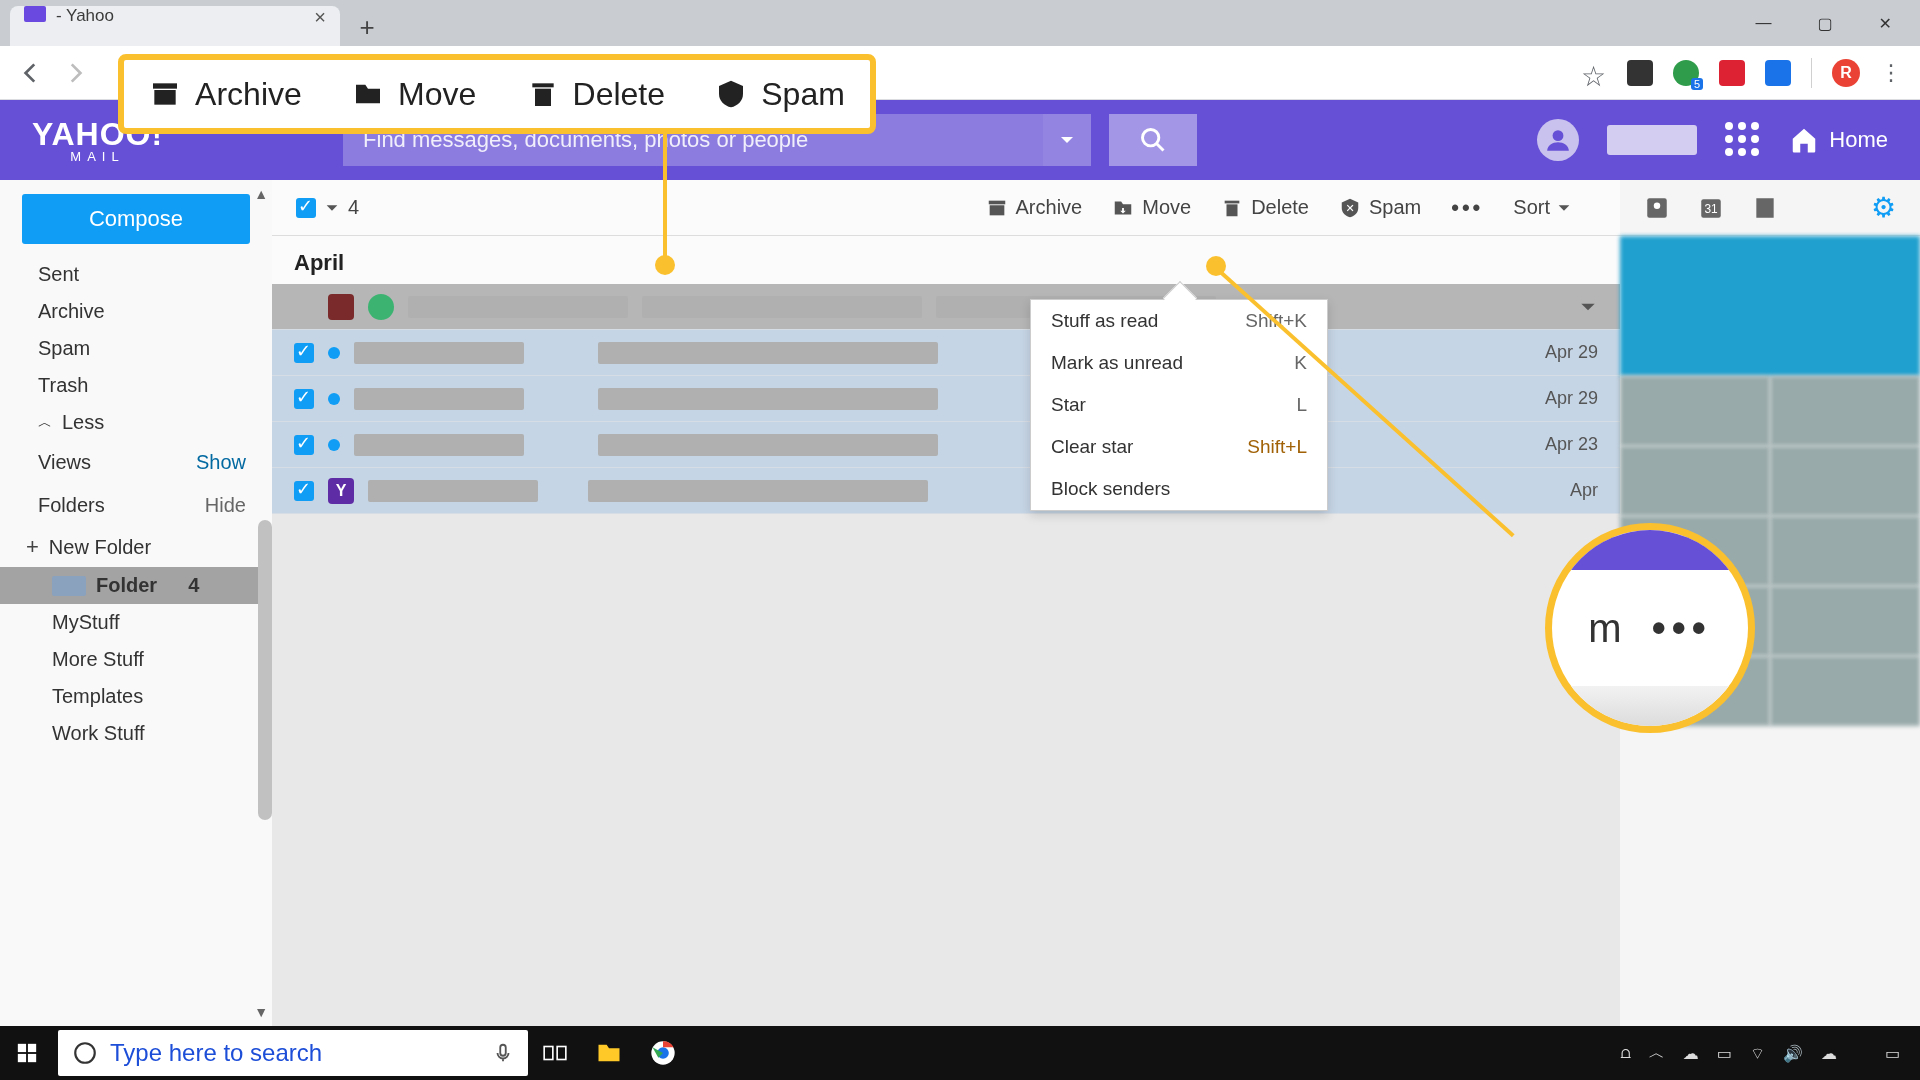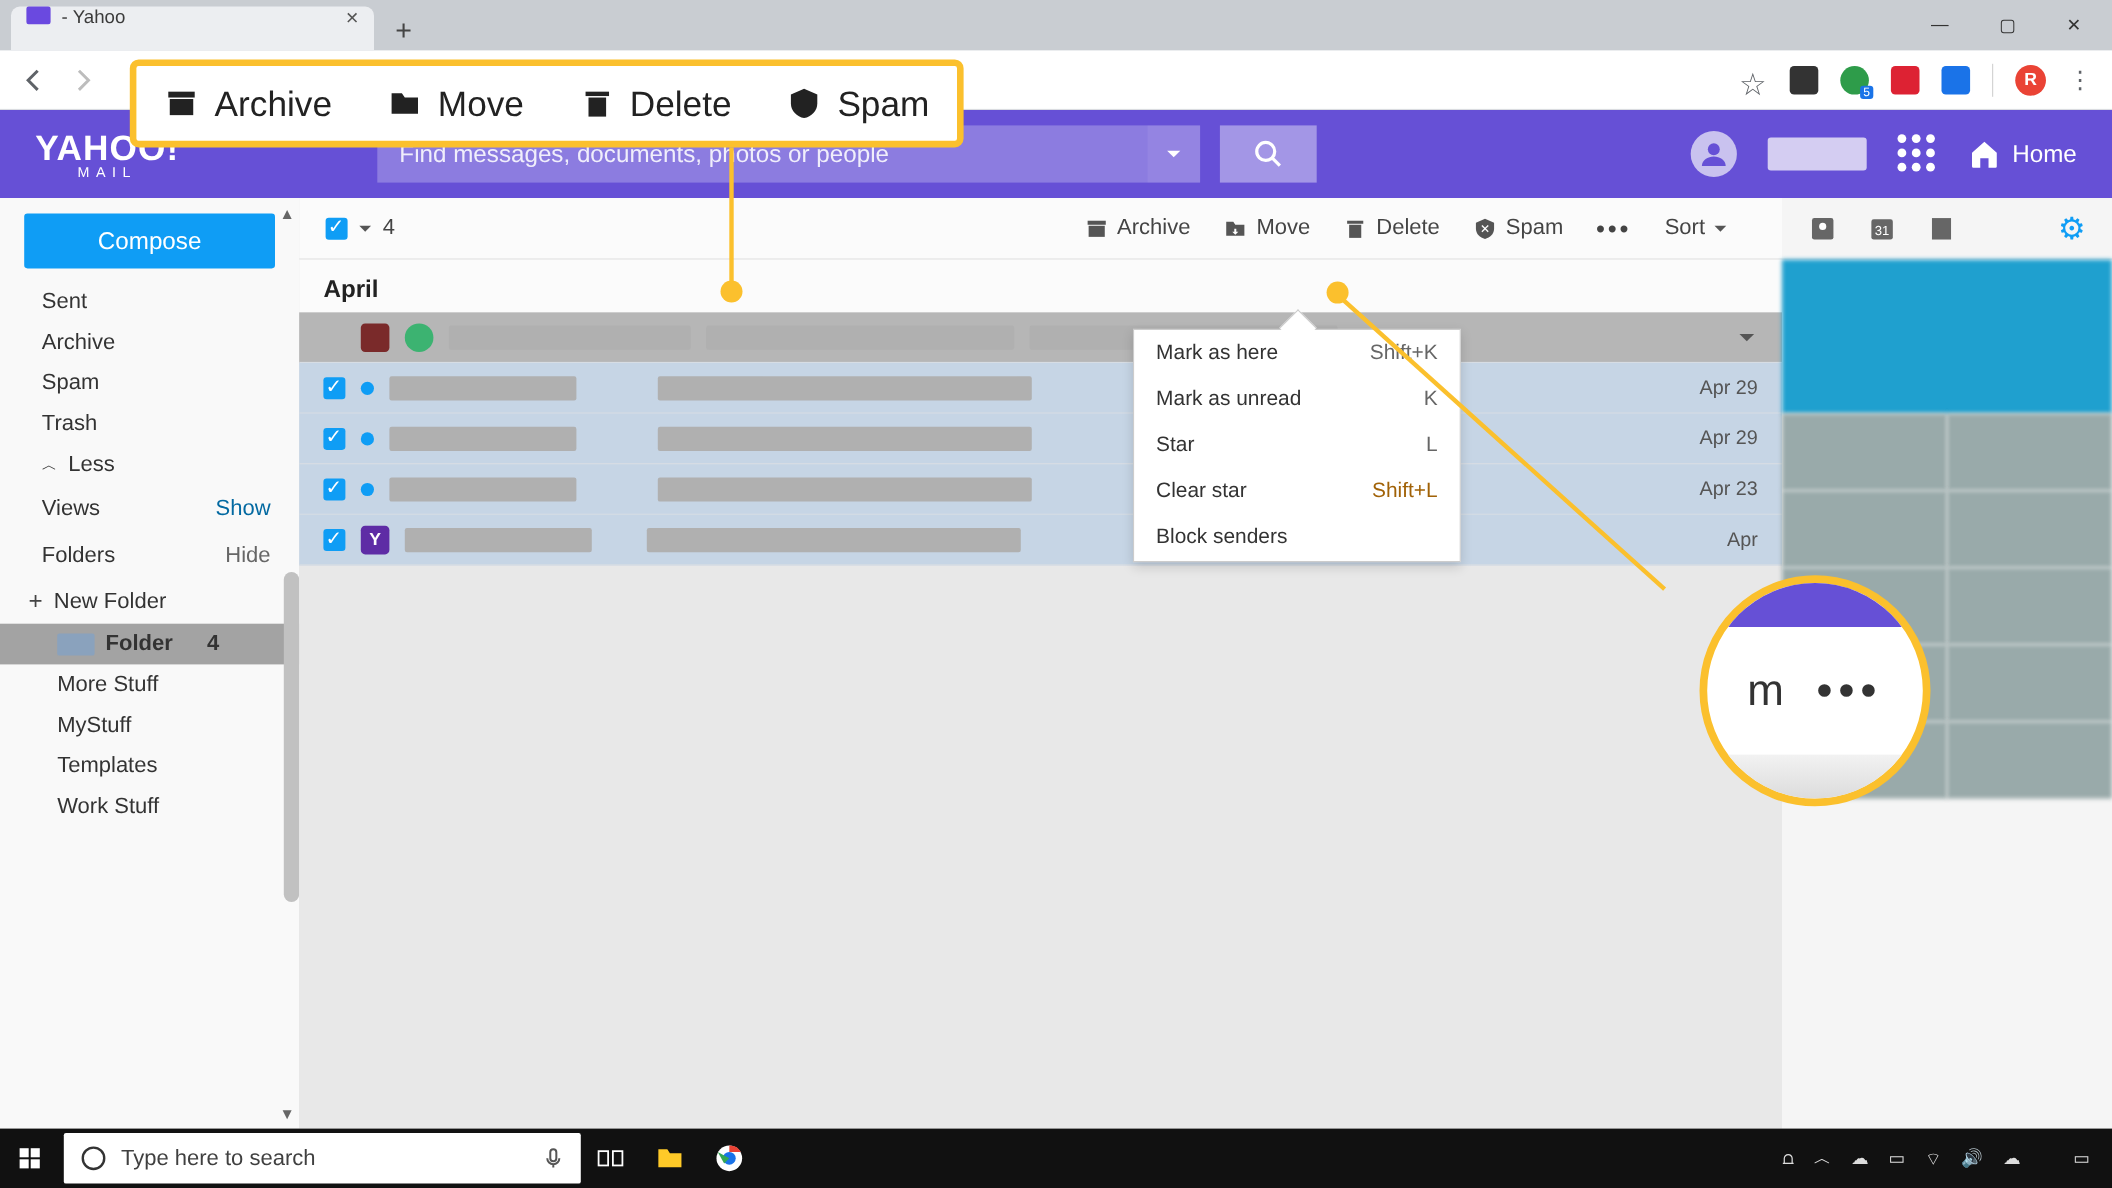--- a/index.html
+++ b/index.html
@@ -73,21 +73,21 @@
 .rail { width: 300px; background: #f5f5f5; display: flex; flex-direction: column; }
 .rail-top { height: 56px; display: flex; align-items: center; gap: 28px; padding: 0 24px; color: #555; border-bottom: 1px solid #ddd; }
 .gear { margin-left: auto; color: #0f9df5; font-size: 28px; }
 .rail-body { flex: 1; display: grid; grid-template-columns: 1fr 1fr; grid-auto-rows: 70px; }
 .rail-body div { background: #9aa; filter: blur(2px); }
 .rail-hero { grid-column: 1 / 3; grid-row: span 2; background: #1fa0cf !important; }
 
 
 .taskbar { position: absolute; left: 0; right: 0; bottom: 0; height: 54px; background: #111; display: flex; align-items: center; color: #fff; }
 .start { width: 54px; height: 54px; display: flex; align-items: center; justify-content: center; }
-.cortana { width: 470px; height: 46px; background: #fff; border-radius: 2px; margin-left: 4px; display: flex; align-items: center; gap: 12px; padding: 0 14px; color: #404040; font-size: 20px; position: relative; }
+.cortana { width: 470px; height: 46px; background: #fff; border-radius: 2px; margin-left: 4px; display: flex; align-items: center; gap: 12px; padding: 0 14px; color: #1d4ed8; font-size: 24px; position: relative; }
 .task-app { width: 54px; height: 54px; display: flex; align-items: center; justify-content: center; }
 .tray { margin-left: auto; display: flex; align-items: center; gap: 18px; padding-right: 20px; color: #ddd; }
 
 
 .callout-box { position: absolute; left: 118px; top: 54px; width: 758px; height: 80px; background: #fff; border: 6px solid #fbc02d; border-radius: 8px; display: flex; align-items: center; justify-content: space-around; font-size: 32px; color: #222; z-index: 20; }
 .callout-box .citem { display: flex; align-items: center; gap: 14px; }
 .callout-circle { position: absolute; left: 1545px; top: 523px; width: 210px; height: 210px; border-radius: 50%; border: 7px solid #fbc02d; background: #fff; z-index: 20; overflow: hidden; display: flex; flex-direction: column; }
 .callout-circle .cap { height: 40px; background: #6650d6; }
 .callout-circle .mid { flex: 1; display: flex; align-items: center; justify-content: center; gap: 30px; font-size: 40px; color: #333; }
 .callout-circle .shade { height: 40px; background: linear-gradient(#f2f2f2,#dcdcdc); }
@@ -217,22 +217,22 @@
     </div>
     <div class="side-item">
         <span style="font-size:22px;color:#444;margin-left:-12px">+</span>
         <span>New Folder</span>
       </div>
     <div class="side-item sel" style="padding-left:52px">
       <span style="width:34px;height:20px;background:#8aa2bd;border-radius:2px"></span>
       <span>Folder</span>&nbsp;&nbsp;
       <span>4</span>
     </div>
+    <div class="side-item" style="padding-left:52px">MyStuff</div>
     <div class="side-item" style="padding-left:52px">More Stuff</div>
-    <div class="side-item" style="padding-left:52px">MyStuff</div>
     <div class="side-item" style="padding-left:52px">Templates</div>
     <div class="side-item" style="padding-left:52px">Work Stuff</div>
     <div class="side-scroll"></div>
     <span class="side-updown" style="bottom:6px">▼</span>
   </div>
 
   <div class="listcol">
     <div class="toolbar">
       <div class="tbsel">
         <span class="chk"></span>
@@ -349,21 +349,21 @@
         <div></div>
         <div></div>
         <div></div>
     </div>
   </div>
 </div>
 
 <div class="ctx-pointer"></div>
 <div class="ctxmenu">
   <div class="ctxrow">
-      <span>Mark as here</span>
+      <span>Stuff as read</span>
       <span style="color:#666">Shift+K</span>
     </div>
   <div class="ctxrow">
       <span>Mark as unread</span>
       <span style="color:#666">K</span>
     </div>
   <div class="ctxrow">
       <span>Star</span>
       <span style="color:#666">L</span>
     </div>

